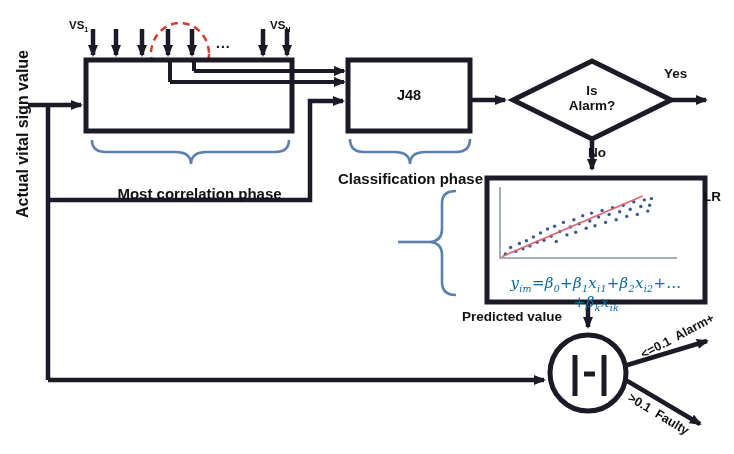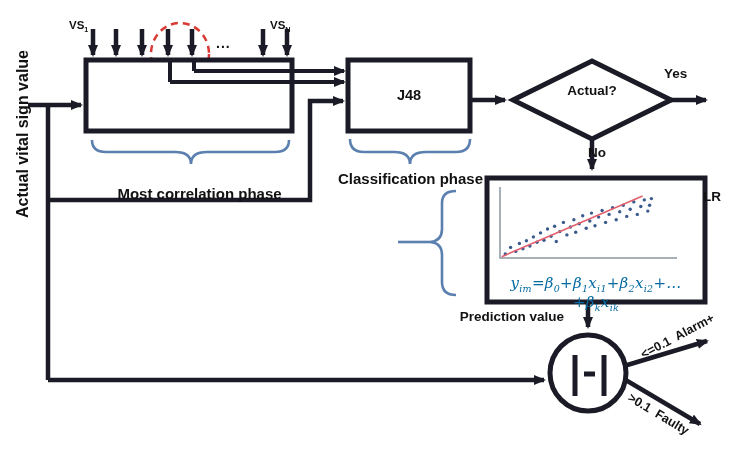--- a/index.html
+++ b/index.html
@@ -143,34 +143,35 @@
   </div>
   <div class="lbl" style="left:270px;top:19px;font-size:11.5px;">
     <span>VS</span><span class="sub">N</span>
   </div>
 
   <div class="lbl" style="left:216px;top:36px;font-size:14px;letter-spacing:1px;">...</div>
 
   <div class="lbl ctr" style="left:349px;top:88px;width:120px;font-size:14.5px;">J48</div>
 
   <div class="lbl ctr" style="left:542px;top:84px;width:100px;font-size:13.5px;">
-    <div>Actual?</div>
+    <div>Is</div>
+    <div>Alarm?</div>
   </div>
 
   <div class="lbl semi" style="left:664px;top:67px;font-size:13.5px;">Yes</div>
   <div class="lbl semi" style="left:547px;top:146px;font-size:13.5px;margin-left:41px;">No</div>
 
   <div class="lbl ctr" style="left:97px;top:166px;width:205px;font-size:15px;margin-top:20px;">Most correlation phase</div>
 
   <div class="lbl ctr" style="left:328px;top:171px;width:165px;font-size:15px;">Classification phase</div>
 
 
   <div class="lbl" style="left:663px;top:190px;font-size:13.5px;padding-left:40px;">LR</div>
 
   <div class="lbl ctr eq" style="left:490px;top:275px;width:212px;"><span>y</span><sub>im</sub><span>=β</span><sub>0</sub><span>+β</span><sub>1</sub><span>x</span><sub>i1</sub><span>+β</span><sub>2</sub><span>x</span><sub>i2</sub><span>+…+β</span><sub>k</sub><span>x</span><sub>ik</sub></div>
 
-  <div class="lbl ctr" style="left:441px;top:310px;width:142px;font-size:13.5px;">Prediction value</div>
+  <div class="lbl ctr" style="left:441px;top:310px;width:142px;font-size:13.5px;">Predicted value</div>
 
   <div class="lbl ctr pre" style="left:614px;top:330px;width:128px;font-size:12.5px;transform:rotate(-28deg);">&lt;=0.1  Alarm+</div>
 
   <div class="lbl ctr pre" style="left:606px;top:408px;width:104px;font-size:12.5px;transform:rotate(31deg);">&gt;0.1  Faulty</div>
 
 </div>
 
 </body></html>

